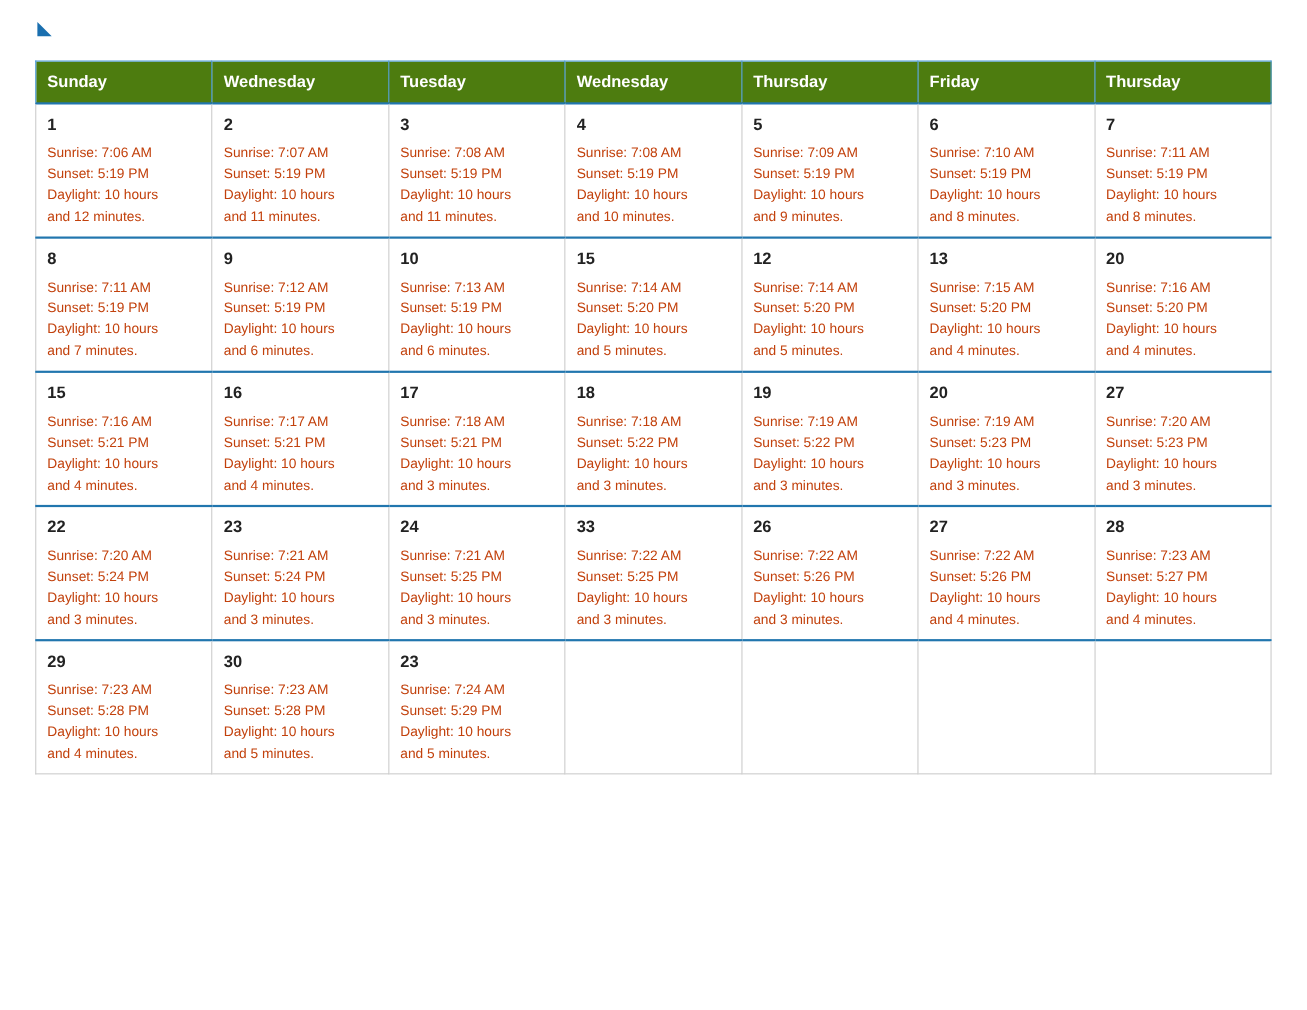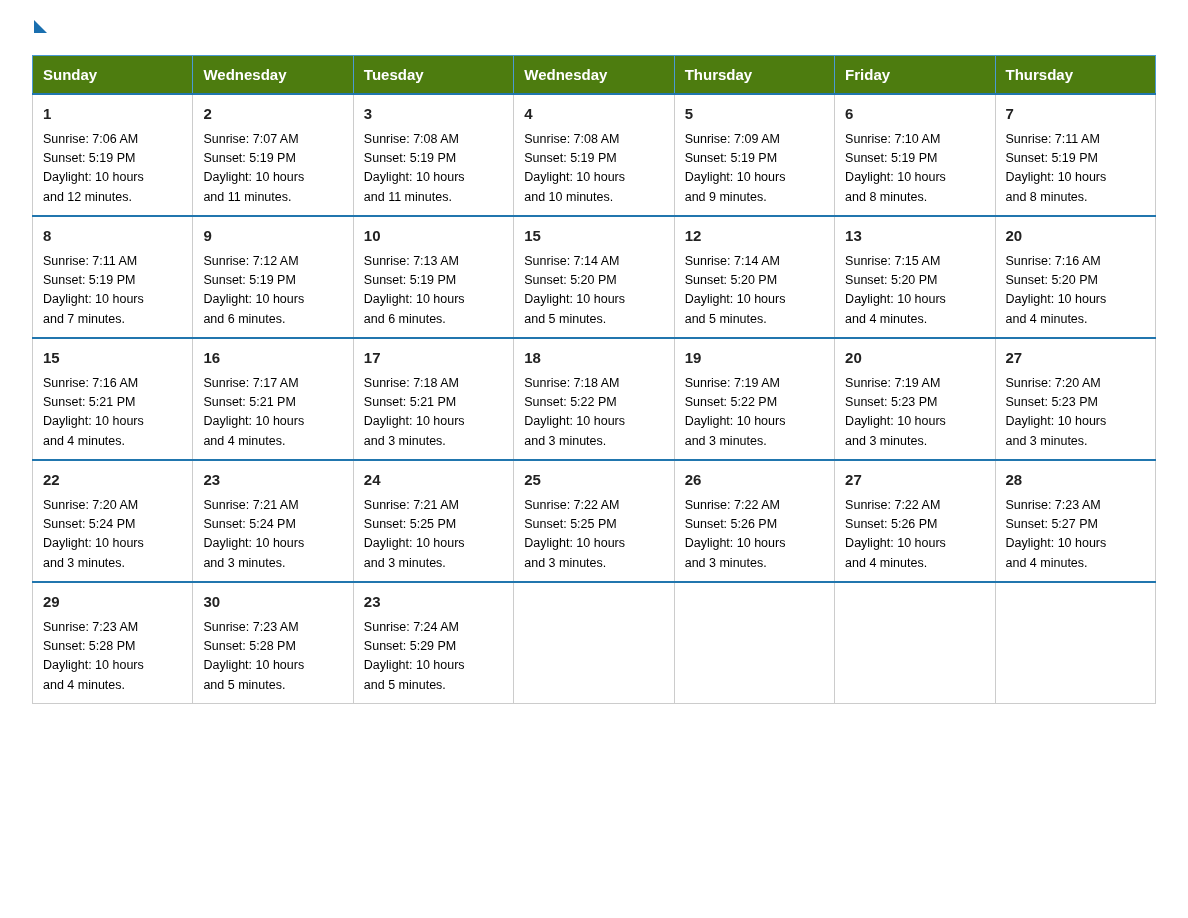--- a/index.html
+++ b/index.html
@@ -71,21 +71,21 @@
       line-height: 1.5;
     }
     .day-number {
       font-size: 15px;
       font-weight: bold;
       margin-bottom: 4px;
       display: block;
     }
     .day-info {
       font-size: 12.5px;
-      color: #000000;
+      color: #c2410c;
       line-height: 1.55;
     }
     tr.week-row td {
       border-top: 2px solid #2176ae;
     }
     .empty-cell {
       background: #fff;
     }
     .logo-wrapper {
       display: flex;
@@ -235,21 +235,21 @@
         </td>
         <td>
           <span class="day-number">23</span>
           <div class="day-info">Sunrise: 7:21 AM<br>Sunset: 5:24 PM<br>Daylight: 10 hours<br>and 3 minutes.</div>
         </td>
         <td>
           <span class="day-number">24</span>
           <div class="day-info">Sunrise: 7:21 AM<br>Sunset: 5:25 PM<br>Daylight: 10 hours<br>and 3 minutes.</div>
         </td>
         <td>
-          <span class="day-number">25</span>
+          <span class="day-number">33</span>
           <div class="day-info">Sunrise: 7:22 AM<br>Sunset: 5:25 PM<br>Daylight: 10 hours<br>and 3 minutes.</div>
         </td>
         <td>
           <span class="day-number">26</span>
           <div class="day-info">Sunrise: 7:22 AM<br>Sunset: 5:26 PM<br>Daylight: 10 hours<br>and 3 minutes.</div>
         </td>
         <td>
           <span class="day-number">27</span>
           <div class="day-info">Sunrise: 7:22 AM<br>Sunset: 5:26 PM<br>Daylight: 10 hours<br>and 4 minutes.</div>
         </td>

